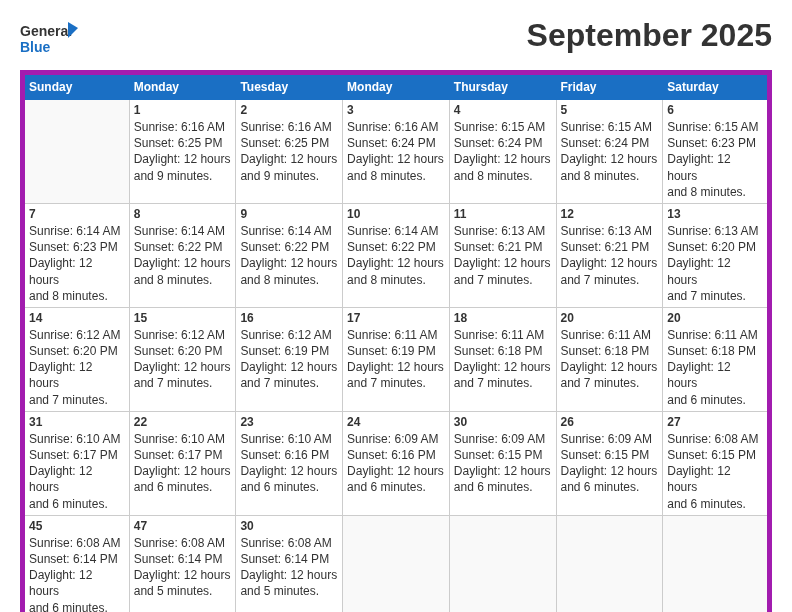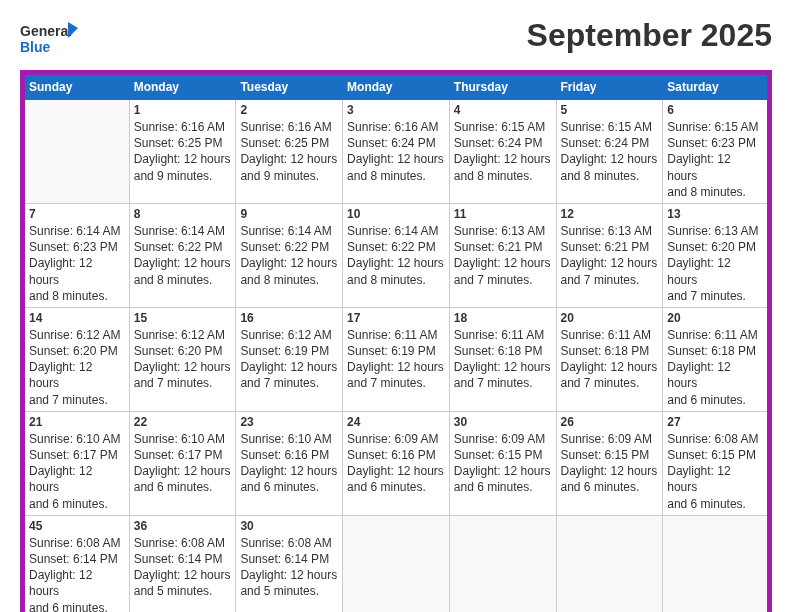--- a/index.html
+++ b/index.html
@@ -255,21 +255,21 @@
           <td>
             <div class="day-num">20</div>
             <div class="day-info" style="white-space: pre-line;">Sunrise: 6:11 AM
 Sunset: 6:18 PM
 Daylight: 12 hours
 and 6 minutes.</div>
           </td>
         </tr>
         <tr>
           <td>
-            <div class="day-num">21</div>
+            <div class="day-num">31</div>
             <div class="day-info" style="white-space: pre-line;">Sunrise: 6:10 AM
 Sunset: 6:17 PM
 Daylight: 12 hours
 and 6 minutes.</div>
           </td>
           <td>
             <div class="day-num">22</div>
             <div class="day-info" style="white-space: pre-line;">Sunrise: 6:10 AM
 Sunset: 6:17 PM
 Daylight: 12 hours
@@ -313,21 +313,21 @@
         </tr>
         <tr>
           <td>
             <div class="day-num">45</div>
             <div class="day-info" style="white-space: pre-line;">Sunrise: 6:08 AM
 Sunset: 6:14 PM
 Daylight: 12 hours
 and 6 minutes.</div>
           </td>
           <td>
-            <div class="day-num">36</div>
+            <div class="day-num">47</div>
             <div class="day-info" style="white-space: pre-line;">Sunrise: 6:08 AM
 Sunset: 6:14 PM
 Daylight: 12 hours
 and 5 minutes.</div>
           </td>
           <td>
             <div class="day-num">30</div>
             <div class="day-info" style="white-space: pre-line;">Sunrise: 6:08 AM
 Sunset: 6:14 PM
 Daylight: 12 hours

